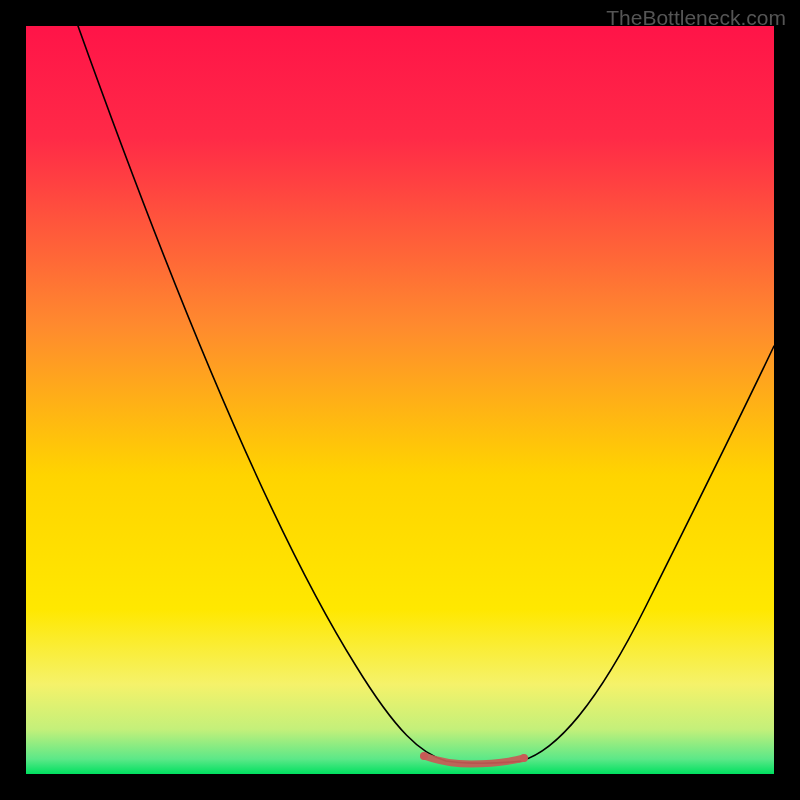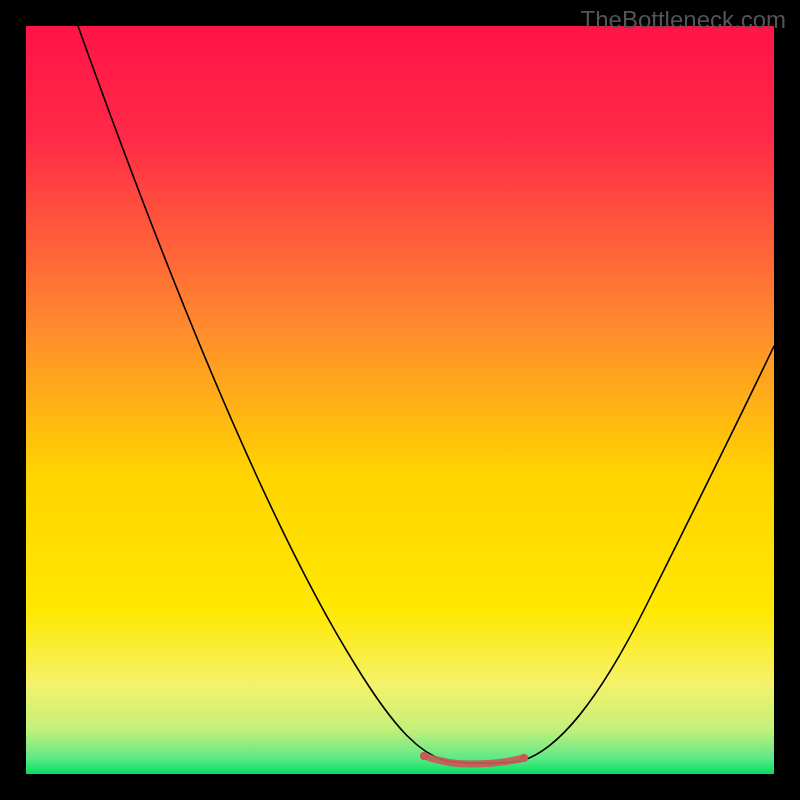--- a/index.html
+++ b/index.html
@@ -15,21 +15,21 @@
     position: relative;
     width: 800px;
     height: 800px;
     background: #000;
   }
   .watermark {
     position: absolute;
     top: 6px;
     right: 14px;
     color: #555;
-    font-size: 24px;
+    font-size: 21px;
     font-weight: 500;
     z-index: 40;
   }
   .plot-area {
     position: absolute;
     left: 26px;
     top: 26px;
     width: 748px;
     height: 748px;
     overflow: hidden;

